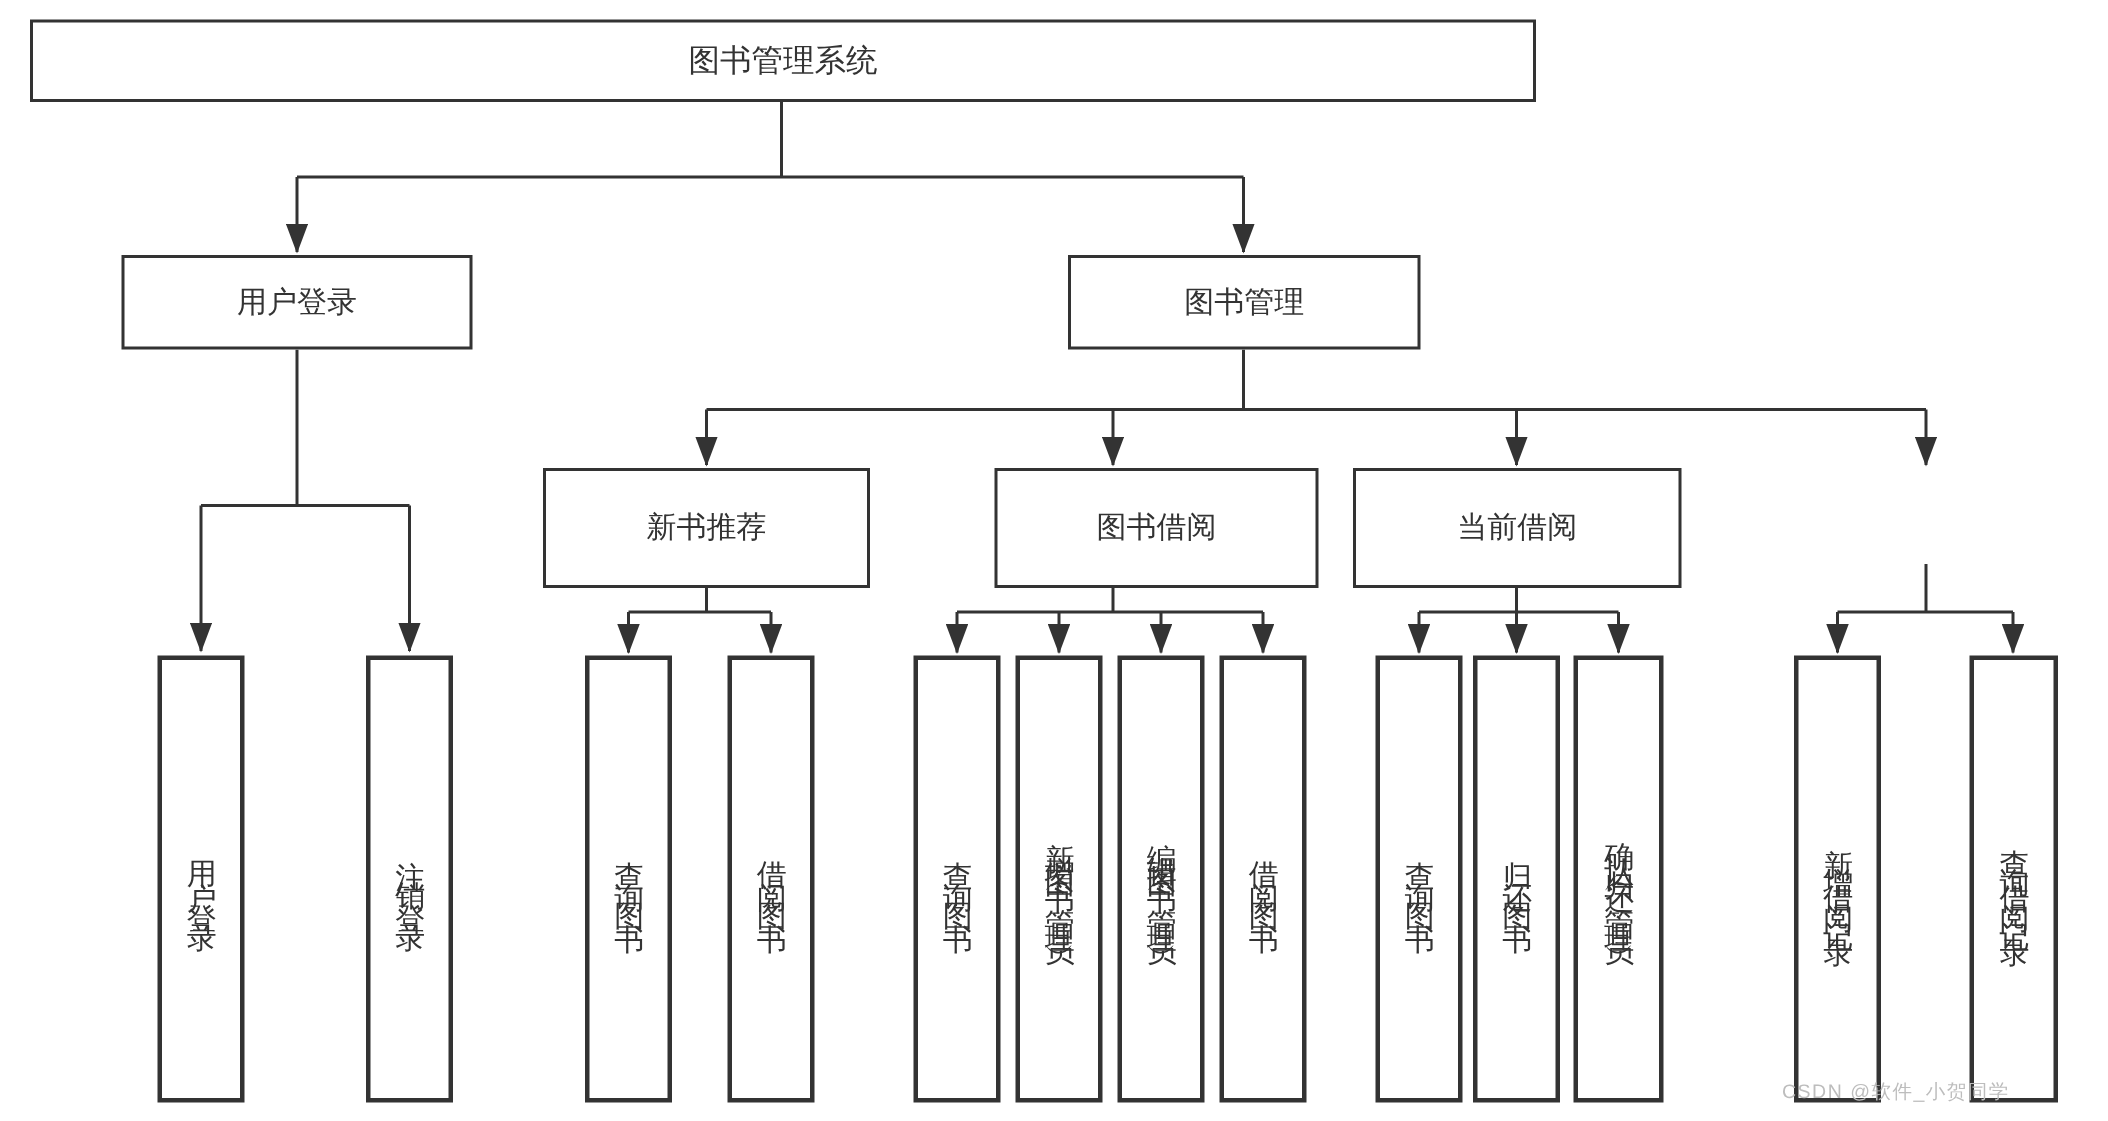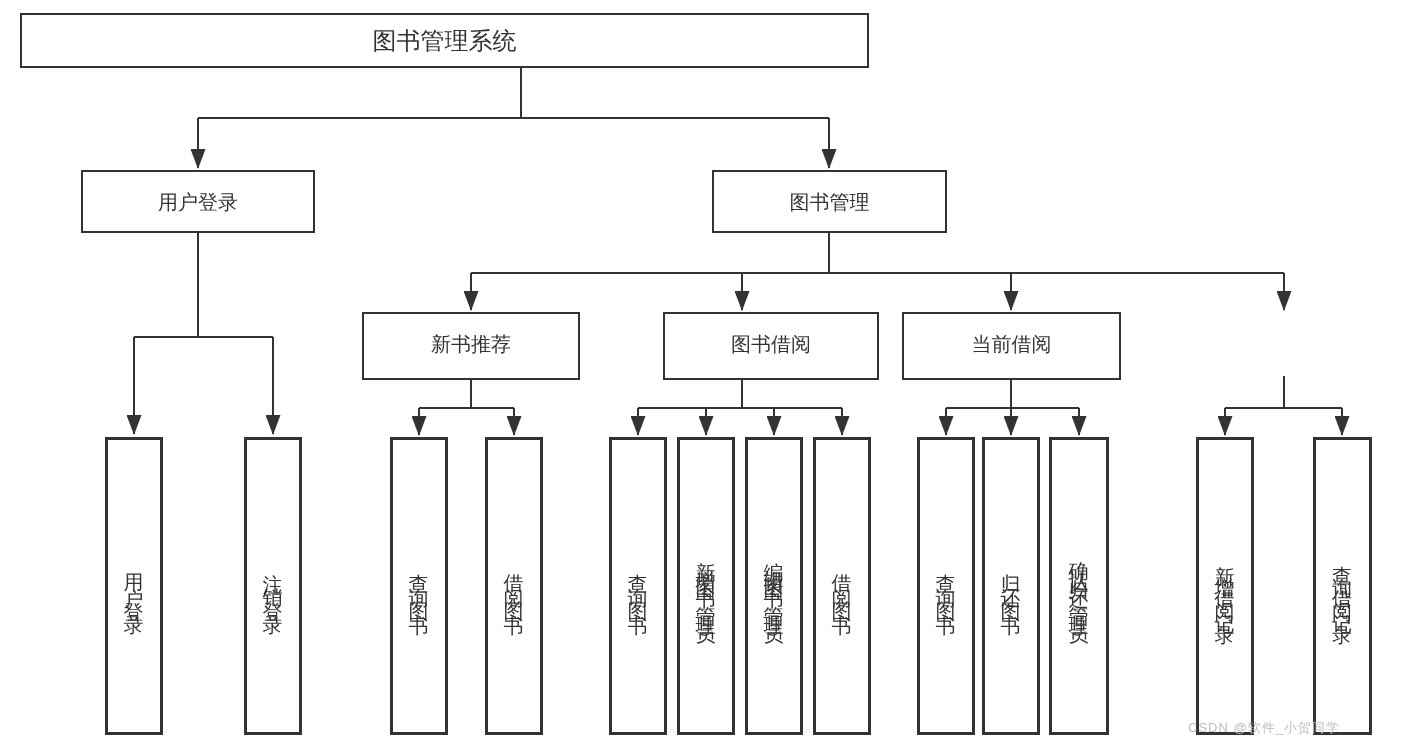--- a/index.html
+++ b/index.html
@@ -6,23 +6,23 @@
   .canvas{
     position:relative;width:1405px;height:747px;background:#ffffff;overflow:hidden;
     font-family:"Liberation Sans","DejaVu Sans",sans-serif;color:#333333;
   }
   .canvas svg{position:absolute;left:0;top:0;z-index:1;}
   .box{
     position:absolute;box-sizing:border-box;background:#ffffff;border:2px solid #333333;
     display:flex;align-items:center;justify-content:center;z-index:2;
     color:#333333;font-size:20px;line-height:1;white-space:nowrap;
   }
-  .root{left:20px;top:13px;width:849px;height:55px;font-size:24px;}
+  .root{left:20px;top:13px;width:1004px;height:55px;font-size:21px;font-family:Liberation Serif, serif;}
   .lv2{top:170px;height:63px;}
-  .lv3{top:312px;height:68px;font-family:Liberation Mono, monospace;}
+  .lv3{top:312px;height:80px;}
   .leaf{
     top:437px;height:298px;width:58px;border-width:3px;
     writing-mode:vertical-rl;text-orientation:mixed;
   }
   .leaf span{letter-spacing:14px;}
   .leaf.med span{letter-spacing:12px;}
   .leaf.long span{letter-spacing:9px;}
   .watermark{
     position:absolute;left:1188px;top:719px;z-index:5;
     font-size:13px;letter-spacing:1px;color:#bdbdbd;white-space:nowrap;

